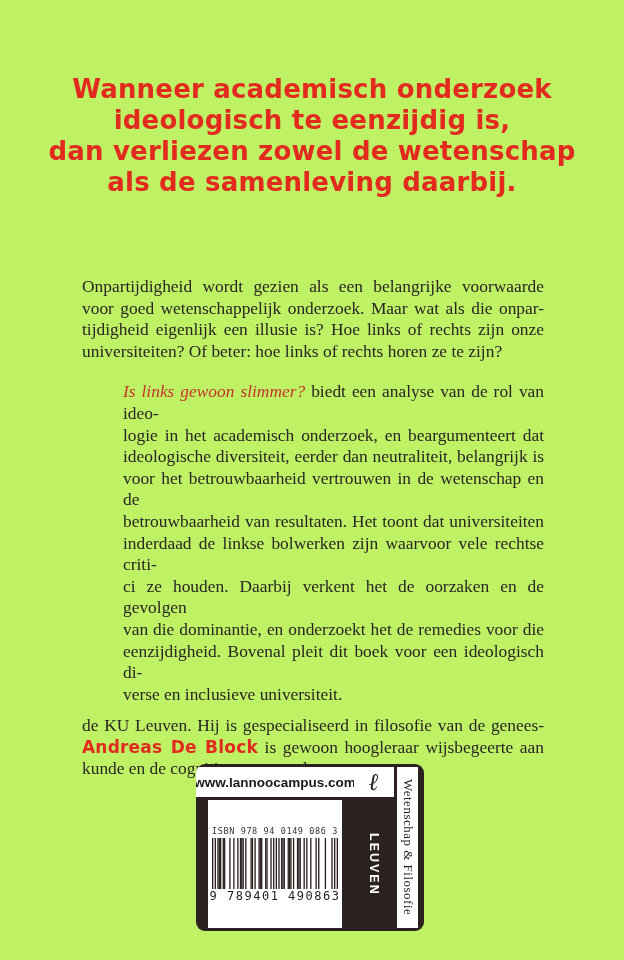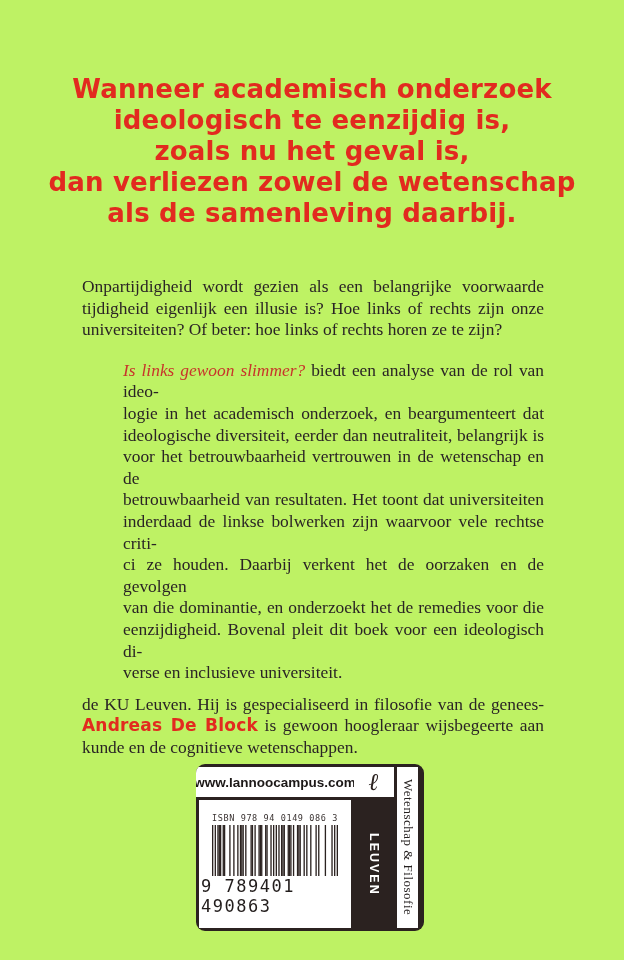--- a/index.html
+++ b/index.html
@@ -72,21 +72,21 @@
   .isbn-label{
     font-family:"DejaVu Sans Mono", monospace;
     font-size:8.5px;letter-spacing:0.6px;color:#3a3332;
     margin-bottom:2px;
   }
   .bars{width:126px;height:64px;}
   .bars svg{display:block;}
   .bars rect{fill:#2b2220;}
   .isbn-digits{
     font-family:"DejaVu Sans Mono", monospace;
-    font-size:17px;letter-spacing:1.5px;color:#221d1c;
+    font-size:12px;letter-spacing:1.5px;color:#221d1c;
     background:#ffffff;
     margin-top:-13px;
     padding:0 2px;
     position:relative;
   }
   .fb-col2{width:40px;display:flex;flex-direction:column;gap:3px;}
   .fb-logo{
     height:30px;background:#ffffff;
     display:flex;align-items:center;justify-content:center;
     color:#2b2220;
@@ -112,29 +112,29 @@
   }
 </style>
 </head>
 <body>
 
 <div class="page">
 
   <div class="headline" style="color: rgb(226, 42, 31);">
     <div>Wanneer academisch onderzoek</div>
     <div>ideologisch te eenzijdig is,</div>
-    <div>zoals nu het geval is,</div>
     <div>dan verliezen zowel de wetenschap</div>
     <div>als de samenleving daarbij.</div>
   </div>
 
   <div class="bodycopy">
 
     <div class="para">
       <div class="line">Onpartijdigheid wordt gezien als een belangrijke voorwaarde</div>
+      <div class="line">voor goed wetenschappelijk onderzoek. Maar wat als die onpar-</div>
       <div class="line">tijdigheid eigenlijk een illusie is? Hoe links of rechts zijn onze</div>
       <div class="line last">universiteiten? Of beter: hoe links of rechts horen ze te zijn?</div>
     </div>
 
     <div class="para indented">
       <div class="line"><span class="lead-italic" style="color: rgb(200, 53, 43);">Is links gewoon slimmer?</span><span> biedt een analyse van de rol van ideo-</span></div>
       <div class="line">logie in het academisch onderzoek, en beargumenteert dat</div>
       <div class="line">ideologische diversiteit, eerder dan neutraliteit, belangrijk is</div>
       <div class="line">voor het betrouwbaarheid vertrouwen in de wetenschap en de</div>
       <div class="line">betrouwbaarheid van resultaten. Het toont dat universiteiten</div>

